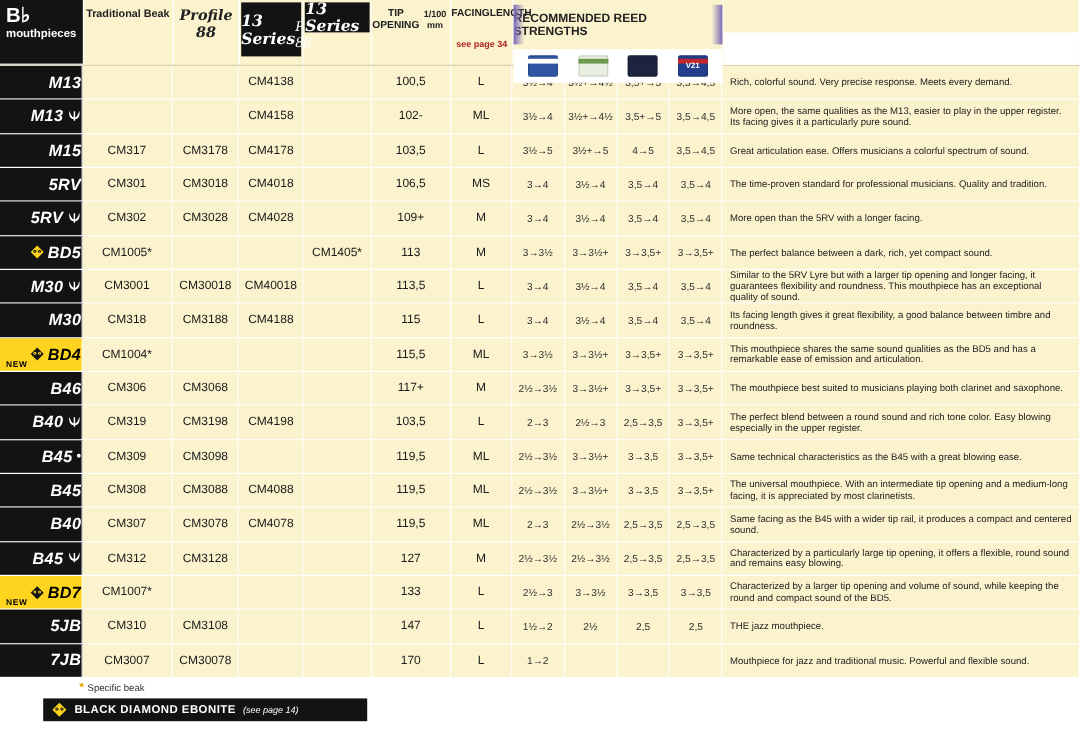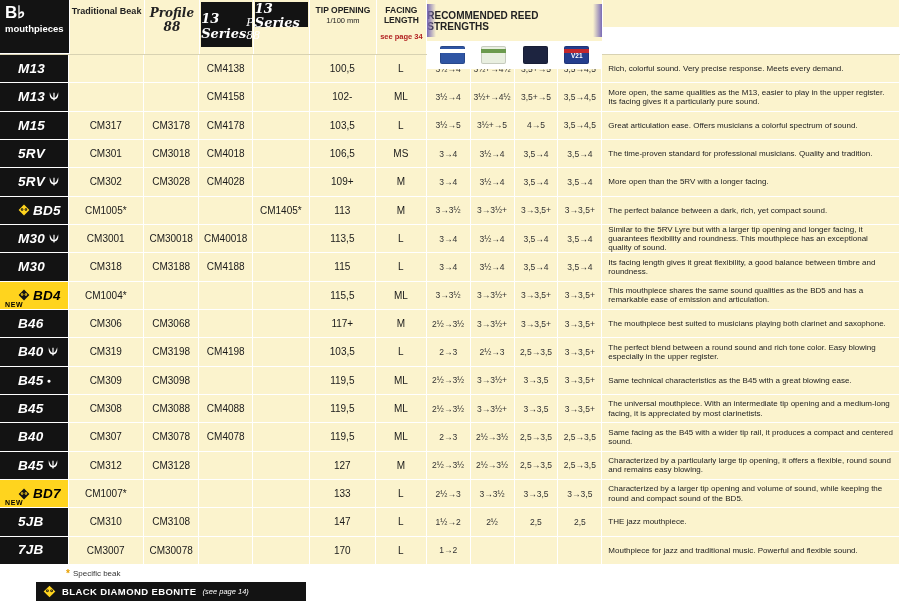--- a/index.html
+++ b/index.html
@@ -31,39 +31,39 @@
   .hc{position:relative;border-right:1px solid var(--line);height:100%}
   .model-header{background:var(--black);color:#fff;padding:4px 5px;border-bottom:1px solid #fff}
   .model-header .bb{font-size:17px;font-weight:bold;line-height:1}
   .model-header .mp{font-size:9.5px;font-weight:bold;margin-top:2px}
   .hy{display:flex;align-items:flex-start;justify-content:center;text-align:center;font-size:9px;font-weight:bold;padding-top:6px;color:#222}
   .script{font-family:"DejaVu Serif",serif;font-style:italic;font-weight:bold;font-size:12px}
   .hb{position:absolute;left:1px;right:1px;top:2px;bottom:7px;background:var(--black);color:#fff;display:flex;flex-direction:row;align-items:center;justify-content:flex-start;padding-top:4px}
   .hb.short{bottom:auto;height:25px;padding-top:3px}
   .s13{font-family:"DejaVu Serif",serif;font-style:italic;font-weight:bold;font-size:13px;line-height:1.1}
   .script-w{font-family:"DejaVu Serif",serif;font-style:italic;font-size:11px;margin-top:4px}
-  .twobox{display:flex;flex-direction:column;align-items:center;padding-top:5px;font-size:8.5px;font-weight:bold;color:#222;text-align:center}
-  .twobox .sub{font-size:7.5px;font-weight:normal;margin-top:1px}
+  .twobox{display:flex;flex-direction:row;align-items:center;padding-top:5px;font-size:8.5px;font-weight:bold;color:#222;text-align:center}
+  .twobox .sub{font-size:7.5px;font-weight:bold;margin-top:1px}
   .note{position:absolute;left:0;right:0;top:32px;text-align:center;font-size:7.5px;font-weight:bold;color:#b22222}
   .reeds-title{height:41px;display:flex;align-items:center;justify-content:center;font-size:10px;font-weight:bold;color:#222;position:relative}
   .reeds-title::before{content:"";position:absolute;left:0;top:4px;bottom:4px;width:9px;background:linear-gradient(90deg,#7a6bb5,rgba(122,107,181,0))}
   .reeds-title::after{content:"";position:absolute;right:0;top:4px;bottom:4px;width:9px;background:linear-gradient(270deg,#7a6bb5,rgba(122,107,181,0))}
   .reed-icons{height:28px;background:#fff;display:flex;align-items:center;justify-content:space-around;padding:0 4px}
   .reed-box{width:25px;height:18px;border-radius:2px;position:relative;display:flex;align-items:center;justify-content:center;box-shadow:0 0 0 1px rgba(0,0,0,.15) inset}
   .reed-box .stripe{position:absolute;left:0;right:0;top:3px;height:4px}
   .rb-label{color:#fff;font-size:6.5px;font-weight:bold;position:relative}
   .comments-h{height:27px;display:flex;align-items:center;justify-content:center;font-size:10px;font-weight:bold;color:#222}
   .c-comments.hc{background:var(--pale)}
   .under-white{position:absolute;left:0;right:0;top:27px;bottom:0;background:#fff}
 
   
   .tbody{flex:1;display:flex;flex-direction:column}
   .row{flex:1;display:flex;min-height:0}
   .cell{border-right:1px solid var(--line);border-bottom:1px solid var(--line);background:var(--pale);display:flex;align-items:center;justify-content:center;overflow:hidden}
-  .cell.c-model{background:var(--black);color:#fff;justify-content:flex-start;padding-left:18px;gap:3px;position:relative;border-right:1px solid #fff}
+  .cell.c-model{background:var(--black);color:#fff;justify-content:flex-end;padding-left:18px;gap:3px;position:relative;border-right:1px solid #fff}
   .mname{font-weight:bold;font-style:italic;font-size:13.5px;letter-spacing:.3px;line-height:1}
   .cell.c-model.highlight{background:var(--hl);color:#000}
   .micon{display:inline-flex;align-items:center}
   .micon svg{width:12px;height:12px;display:block}
   .ob{fill:var(--hl)} .oe{fill:#131313} .op{fill:var(--hl)}
   .highlight .ob{fill:#131313} .highlight .oe{fill:var(--hl)} .highlight .op{fill:#131313}
   .lp{fill:#ffffff}
   .dot{font-size:7px;color:#fff;font-style:normal;line-height:1}
   .new-badge{position:absolute;left:5px;bottom:1px;font-size:7px;font-weight:800;font-style:normal;letter-spacing:.6px;color:#000}
   .c-code{font-size:10px;color:var(--ink)}

